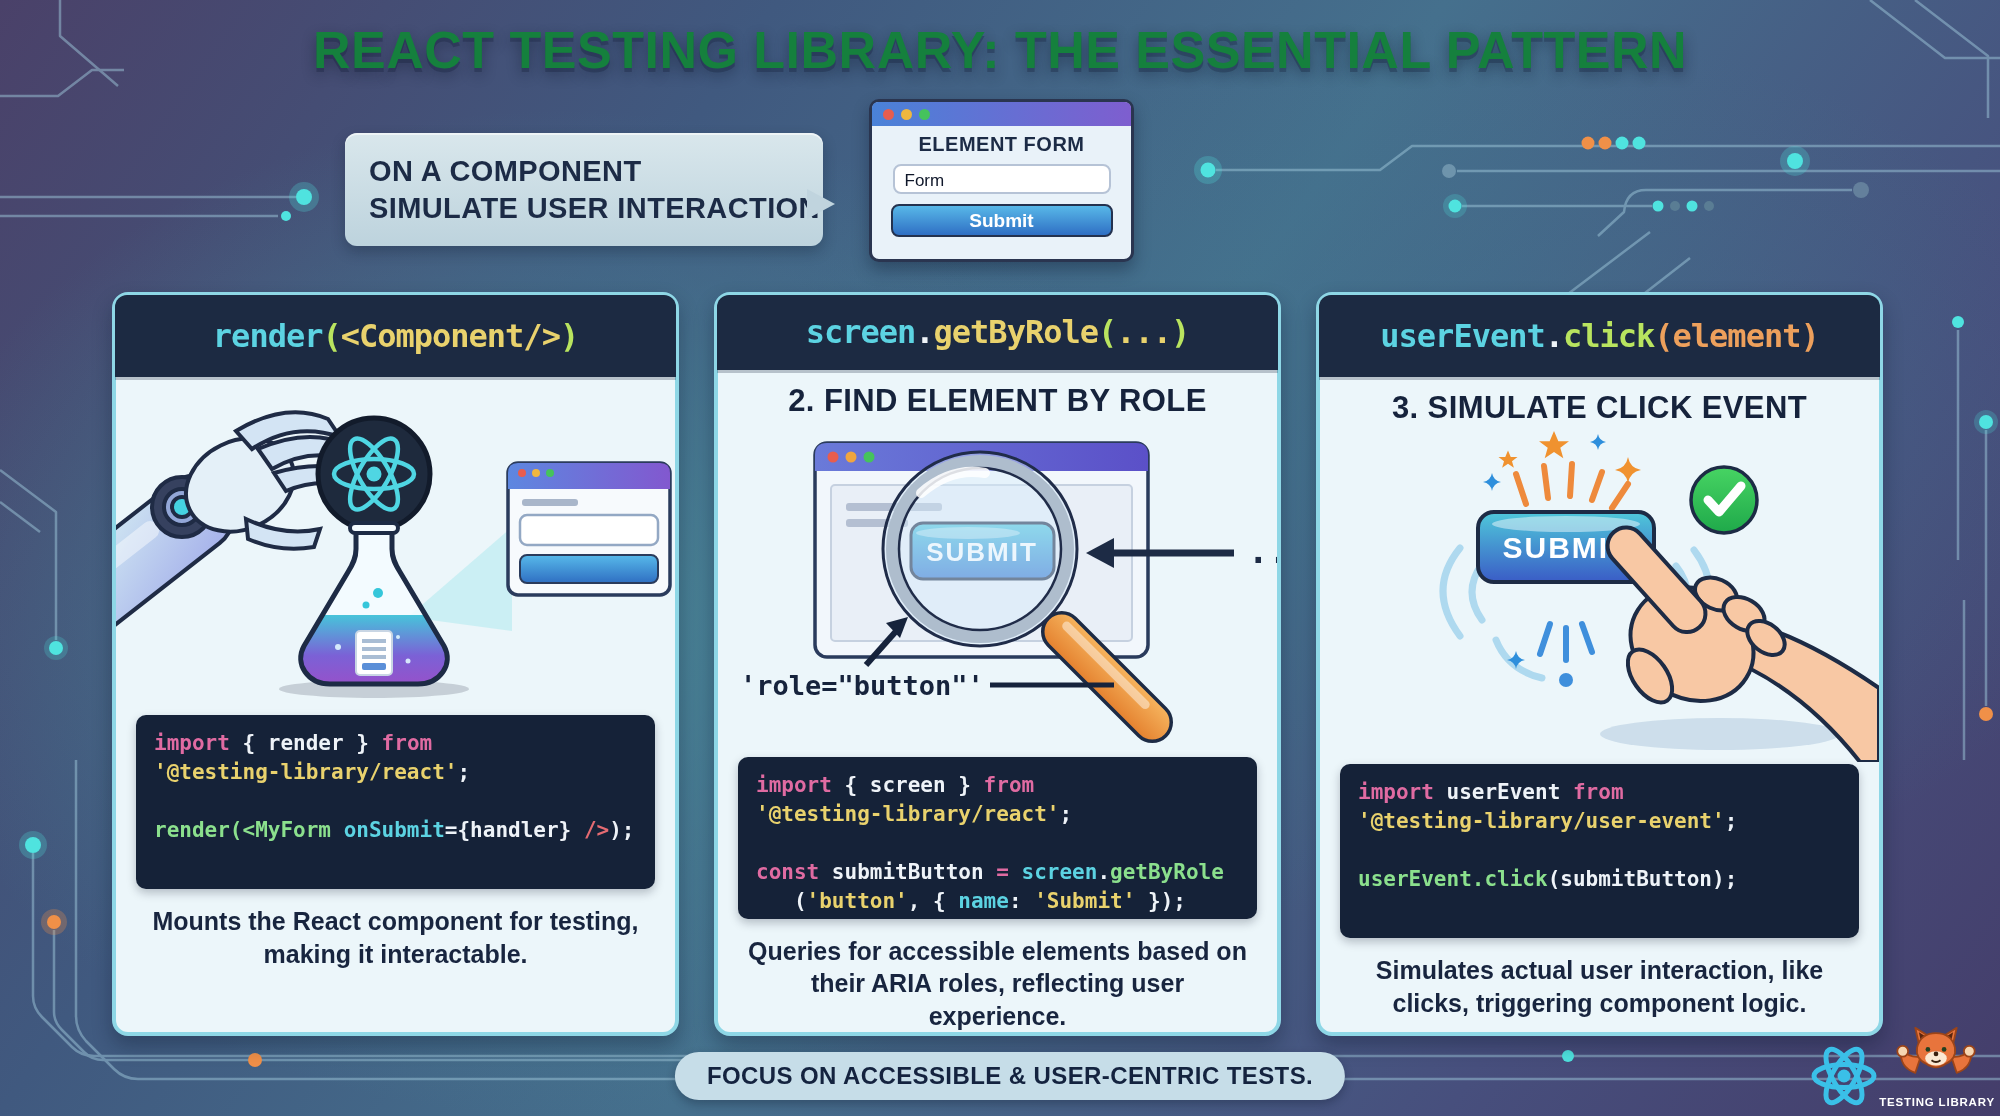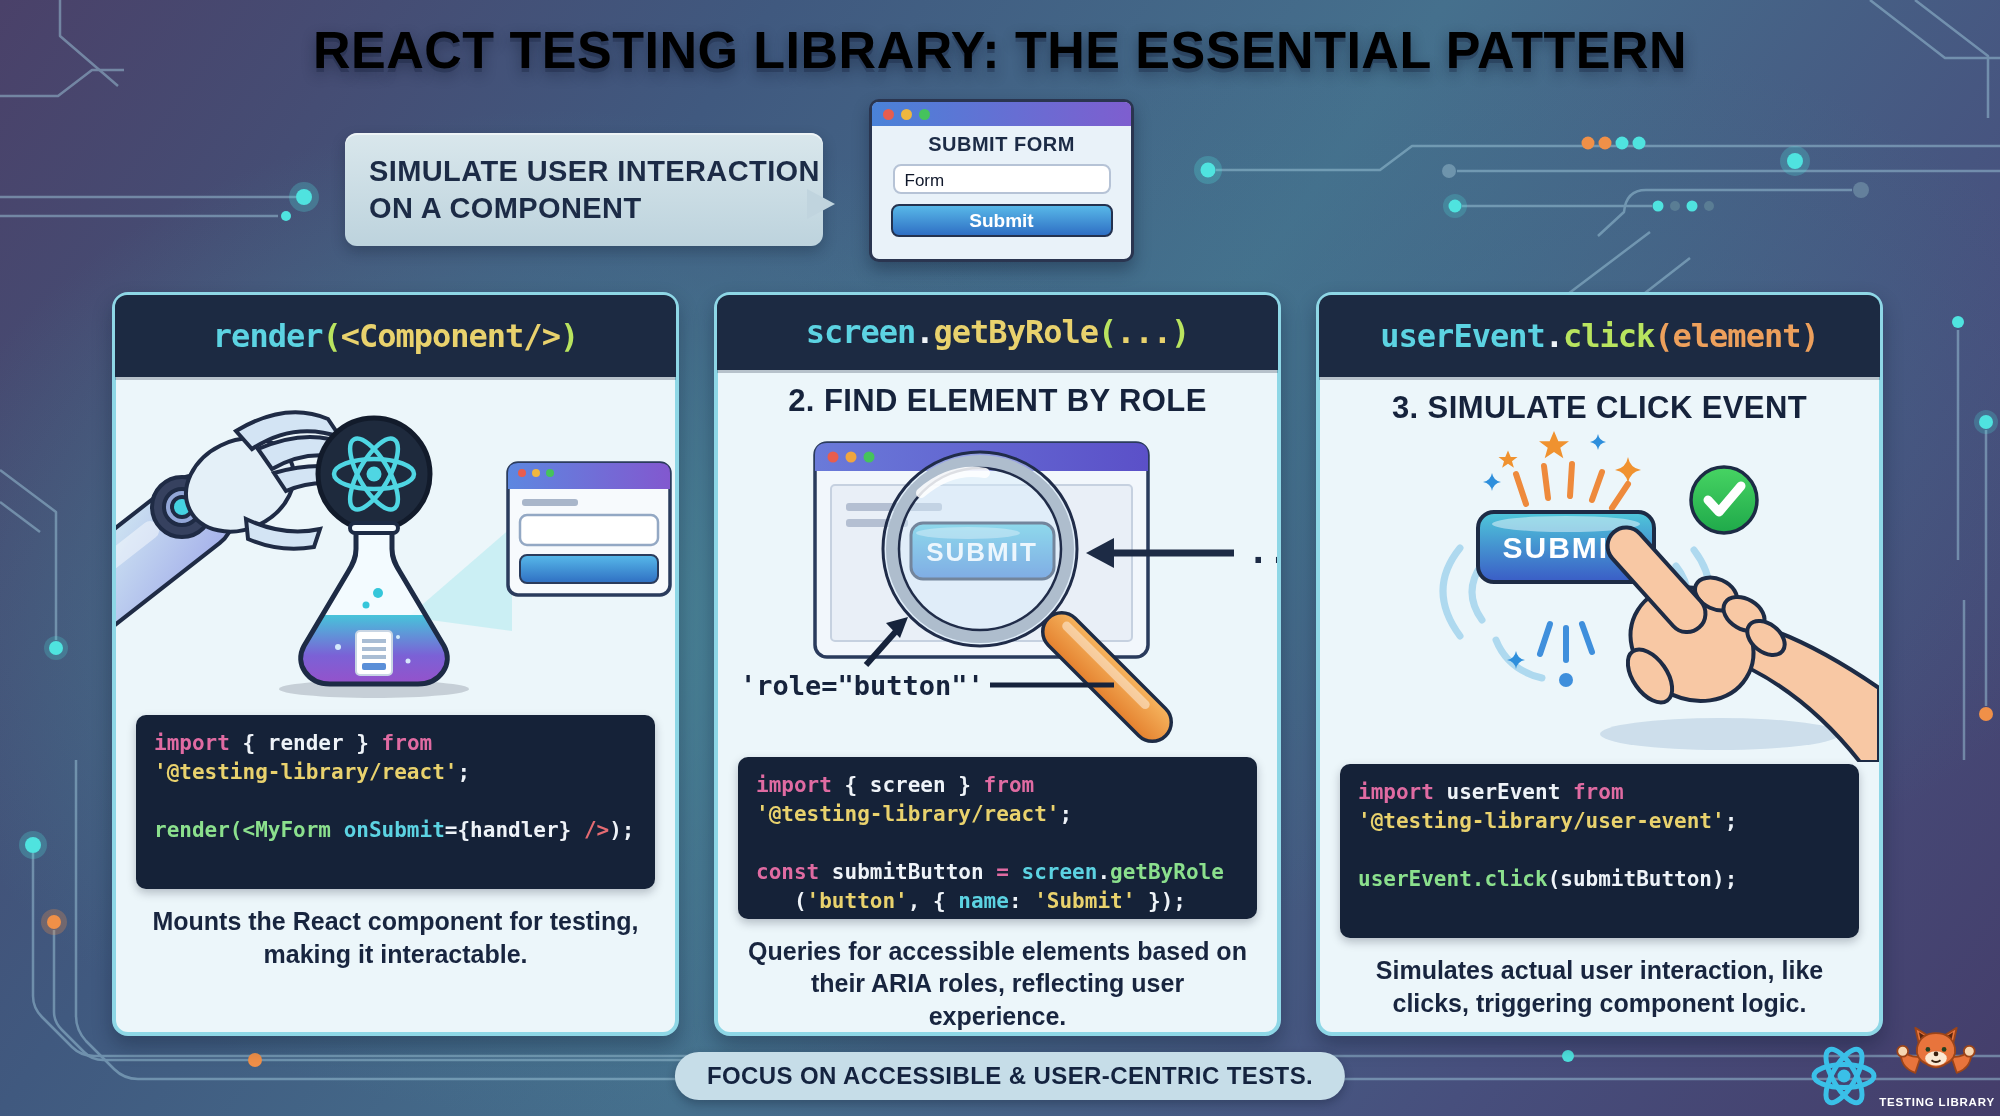--- a/index.html
+++ b/index.html
@@ -7,21 +7,21 @@
     width:2000px;height:1116px;position:relative;overflow:hidden;
     font-family:"Liberation Sans",sans-serif;
     background:
       radial-gradient(ellipse 950px 720px at 28% 55%, rgba(74,140,155,0.80), rgba(74,140,155,0) 70%),
       radial-gradient(ellipse 1000px 650px at 72% 42%, rgba(64,118,142,0.55), rgba(64,118,142,0) 70%),
       linear-gradient(125deg,#4a4169 0%,#40597f 28%,#45708d 52%,#474f7d 80%,#443d6a 100%);
   }
   .abs{position:absolute;}
   
   .page-title{
-    left:0;top:20px;width:100%;text-align:center;color:#000000;
+    left:0;top:20px;width:100%;text-align:center;color:#15803d;
     font-size:52px;font-weight:bold;letter-spacing:0.5px;
     text-shadow:0 4px 0 rgba(20,30,55,.30),0 6px 14px rgba(10,20,40,.45);
   }
   
   .bubble{
     left:345px;top:133px;width:478px;height:113px;border-radius:12px;
     background:linear-gradient(180deg,#d9e7ec 0%,#bdd3dd 100%);
     box-shadow:inset 0 2px 0 rgba(255,255,255,.55),0 6px 14px rgba(10,20,40,.28);
     display:flex;flex-direction:column;justify-content:center;padding-left:24px;box-sizing:border-box;
   }
@@ -139,31 +139,31 @@
     <circle cx="54" cy="922" r="13" fill="rgba(240,144,72,0.28)"></circle>
       <circle cx="54" cy="922" r="7" fill="#f09048"></circle>
     <circle cx="1568" cy="1056" r="6" fill="#4fe3df"></circle>
     <circle cx="255" cy="1060" r="7" fill="#f09048"></circle>
   </g>
 </svg>
 
 <div class="abs page-title">REACT TESTING LIBRARY: THE ESSENTIAL PATTERN</div>
 
 <div class="abs bubble">
+  <div class="line">ON A COMPONENT</div>
   <div class="line">SIMULATE USER INTERACTION</div>
-  <div class="line">ON A COMPONENT</div>
 </div>
 
 <div class="abs form-window">
   <div class="fw-titlebar">
     <span class="tdot" style="background:#e85d4e;"></span>
     <span class="tdot" style="background:#f0b73f;"></span>
     <span class="tdot" style="background:#45c35c;"></span>
   </div>
-  <div class="fw-title">SUBMIT FORM</div>
+  <div class="fw-title">ELEMENT FORM</div>
   <div class="fw-input">Form</div>
   <div class="fw-button">Submit</div>
 </div>
 
 <div class="abs cards">
 
   <div class="card">
     <div class="card-header">
         <span class="tok-cyan">render</span>
         <span class="tok-lime">(</span>

